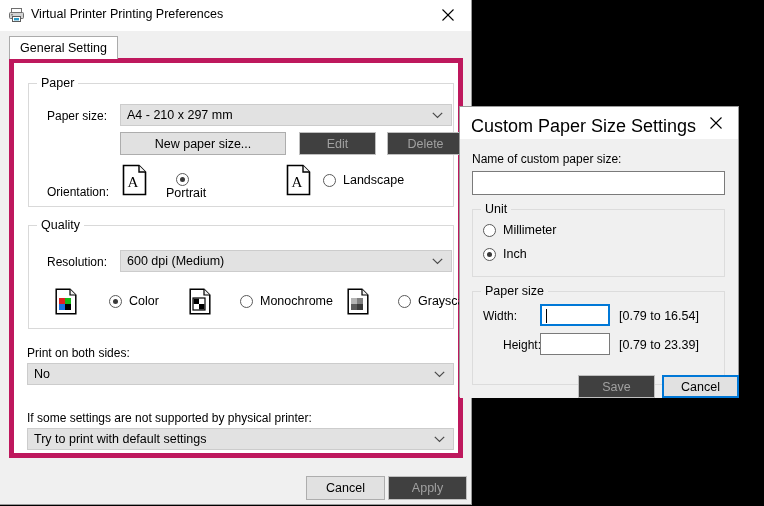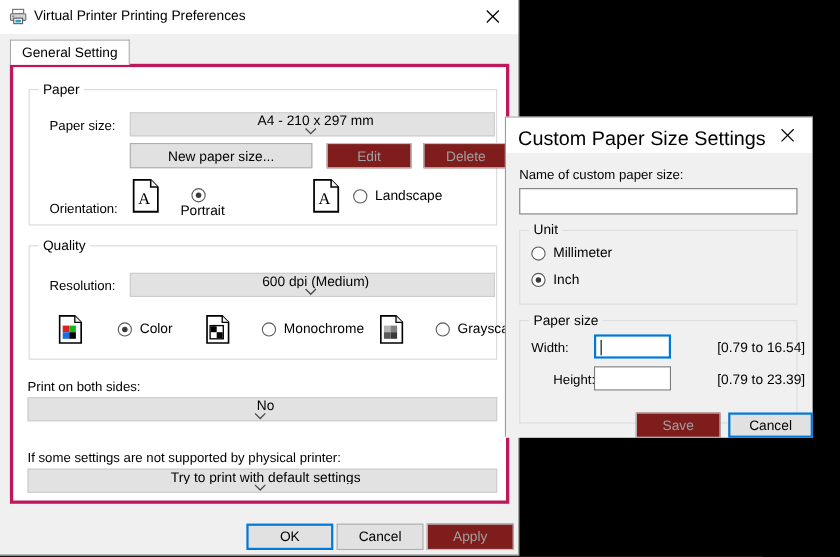--- a/index.html
+++ b/index.html
@@ -93,21 +93,21 @@
     box-sizing: border-box;
     z-index: 3;
   }
   .tab-pane {
     position: absolute;
     left: 9px;
     top: 58px;
     width: 454px;
     height: 400px;
     background: #ffffff;
-    border: 3px solid #be185d;
+    border: 5px solid #be185d;
     box-sizing: border-box;
   }
 
   
   .group {
     position: absolute;
     border: 1px solid #d9d9d9;
     box-sizing: border-box;
   }
   .group-title {
@@ -129,21 +129,20 @@
 
   
   .combo {
     position: absolute;
     background: #e2e2e2;
     border: 1px solid #cccccc;
     box-sizing: border-box;
     display: flex;
     align-items: center;
     cursor: default;
-    flex-direction: column;
   }
   .combo-text {
     padding-left: 6px;
     font-size: 12.5px;
     color: #000000;
     white-space: nowrap;
     flex: 1;
     overflow: hidden;
   }
   .combo-arrow {
@@ -163,21 +162,21 @@
     font-size: 12.5px;
     color: #000000;
     display: flex;
     align-items: center;
     justify-content: center;
     cursor: default;
     font-family: "Liberation Sans", sans-serif;
     white-space: nowrap;
   }
   .btn.disabled {
-    background: #7f1d1d;
+    background: #404040;
     border-color: #bfbfbf;
     color: #a0a0a0;
     text-align: center;
   }
   .btn.focused {
     border: 2px solid #0078d7;
     background: #e1e1e1;
   }
 
   
@@ -297,21 +296,20 @@
     left: 8px;
     background: #f0f0f0;
     padding: 0 4px;
     font-size: 12.5px;
     white-space: nowrap;
   }
   .range-txt {
     position: absolute;
     font-size: 12.5px;
     white-space: nowrap;
-    margin-left: 33px;
   }
 </style>
 </head>
 <body>
 
 <div id="root">
 
   <div id="main-window">
 
     <div class="titlebar">
@@ -465,23 +463,20 @@
       <div class="combo" style="left:13px; top:365px; width:427px; height:22px;">
         <span class="combo-text">Try to print with default settings</span>
         <span class="combo-arrow">
           <svg width="11" height="7" viewBox="0 0 11 7">
               <polyline points="0.8,0.8 5.5,5.5 10.2,0.8" fill="none" stroke="#4a4a4a" stroke-width="1.2"></polyline>
             </svg>
         </span>
       </div>
     </div>
 
-    <div class="btn focused" style="left:224px; top:476px; width:79px; height:24px;">
-      <span>OK</span>
-    </div>
     <div class="btn" style="left:306px; top:476px; width:79px; height:24px;">
       <span>Cancel</span>
     </div>
     <div class="btn disabled" style="left:388px; top:476px; width:79px; height:24px;">
       <span>Apply</span>
     </div>
   </div>
 
   <div id="dialog">
     <div class="dlg-titlebar">

